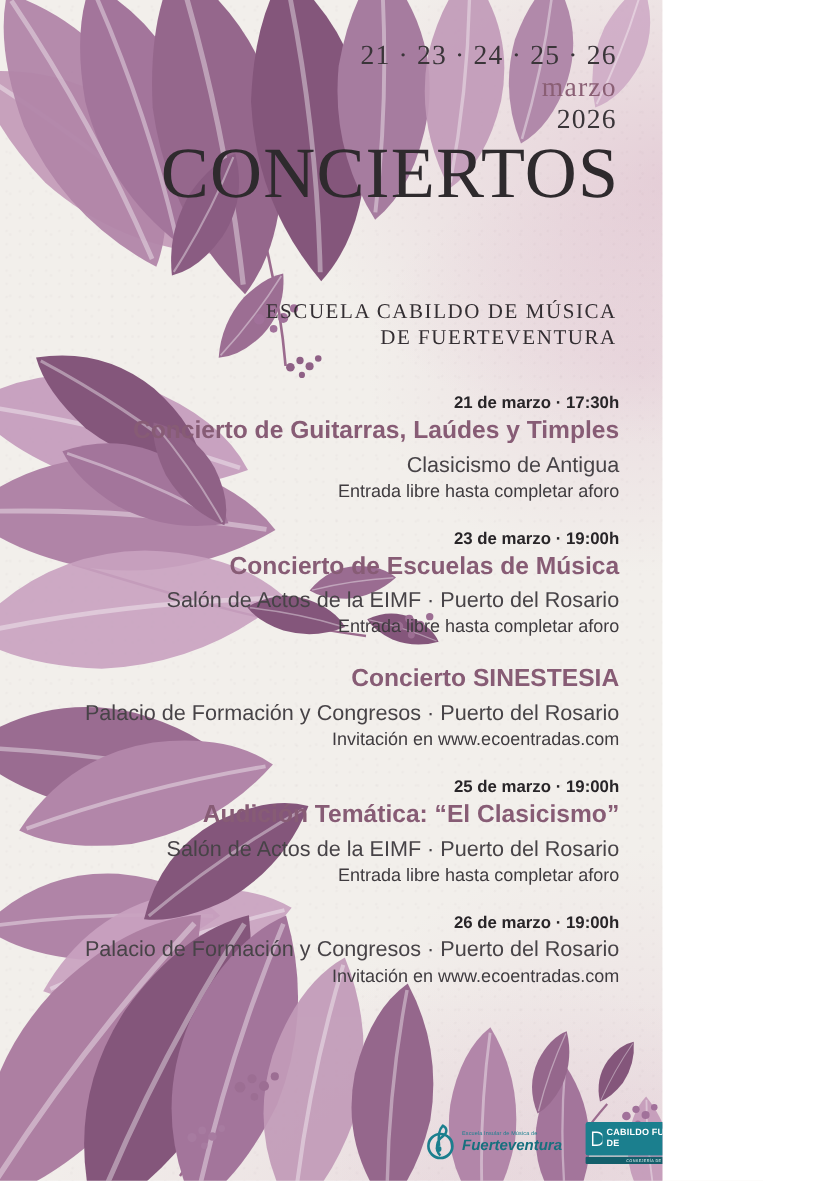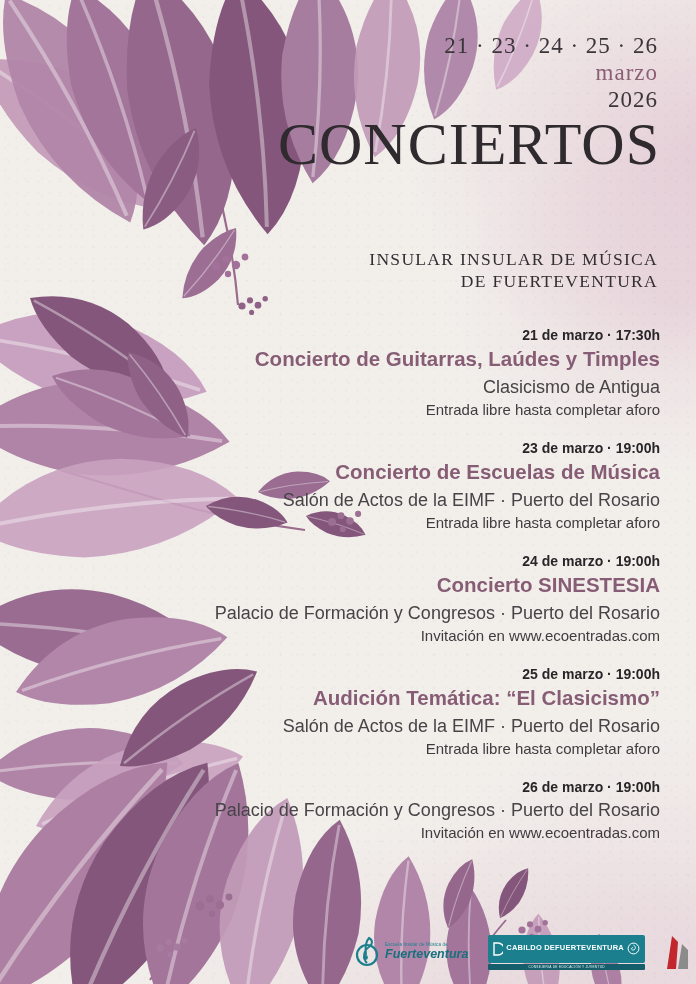--- a/index.html
+++ b/index.html
@@ -1,18 +1,18 @@
 <!DOCTYPE html>
 <html><head>
 <meta charset="utf-8">
 <style>
   html,body{margin:0;padding:0;}
   body{width:696px;height:984px;font-family:"Liberation Sans",sans-serif;}
   .poster{
-    position:relative;width:696px;height:984px;overflow:hidden;
+    position:relative;width:552px;height:984px;overflow:hidden;
     background-image:
       radial-gradient(rgba(90,60,75,.03) 1px, transparent 1.3px),
       radial-gradient(rgba(60,40,55,.022) 1px, transparent 1.3px),
       radial-gradient(430px 310px at 102% 15%, rgba(209,157,186,.40), rgba(209,157,186,0) 72%),
       radial-gradient(320px 240px at 97% 31%, rgba(214,170,195,.28), rgba(214,170,195,0) 72%),
       radial-gradient(520px 280px at 68% 103%, rgba(205,158,184,.22), rgba(205,158,184,0) 72%),
       radial-gradient(430px 330px at 100% 96%, rgba(213,172,196,.26), rgba(213,172,196,0) 72%);
     background-size:11px 11px, 17px 17px, auto, auto, auto, auto;
     background-color:#f2efeb;
   }
@@ -139,41 +139,40 @@
     <div>21 · 23 · 24 · 25 · 26</div>
     <div class="month">marzo</div>
     <div>2026</div>
   </header>
 
   <h1 class="title-block">
     <span class="title-1">CONCIERTOS</span>
   </h1>
 
   <div class="subtitle">
-    <div>INSULAR INSULAR DE MÚSICA</div>
+    <div>ESCUELA CABILDO DE MÚSICA</div>
     <div>DE FUERTEVENTURA</div>
   </div>
 
   <section class="events">
     <article class="event">
       <div class="ev-date">21 de marzo · 17:30h</div>
       <div class="ev-title">Concierto de Guitarras, Laúdes y Timples</div>
       <div class="ev-venue">Clasicismo de Antigua</div>
       <div class="ev-note">Entrada libre hasta completar aforo</div>
     </article>
 
     <article class="event">
       <div class="ev-date">23 de marzo · 19:00h</div>
       <div class="ev-title">Concierto de Escuelas de Música</div>
       <div class="ev-venue">Salón de Actos de la EIMF · Puerto del Rosario</div>
       <div class="ev-note">Entrada libre hasta completar aforo</div>
     </article>
 
     <article class="event">
-      <div class="ev-date">24 de marzo · 19:00h</div>
       <div class="ev-title">Concierto SINESTESIA</div>
       <div class="ev-venue">Palacio de Formación y Congresos · Puerto del Rosario</div>
       <div class="ev-note">Invitación en www.ecoentradas.com</div>
     </article>
 
     <article class="event">
       <div class="ev-date">25 de marzo · 19:00h</div>
       <div class="ev-title">Audición Temática: “El Clasicismo”</div>
       <div class="ev-venue">Salón de Actos de la EIMF · Puerto del Rosario</div>
       <div class="ev-note">Entrada libre hasta completar aforo</div>

